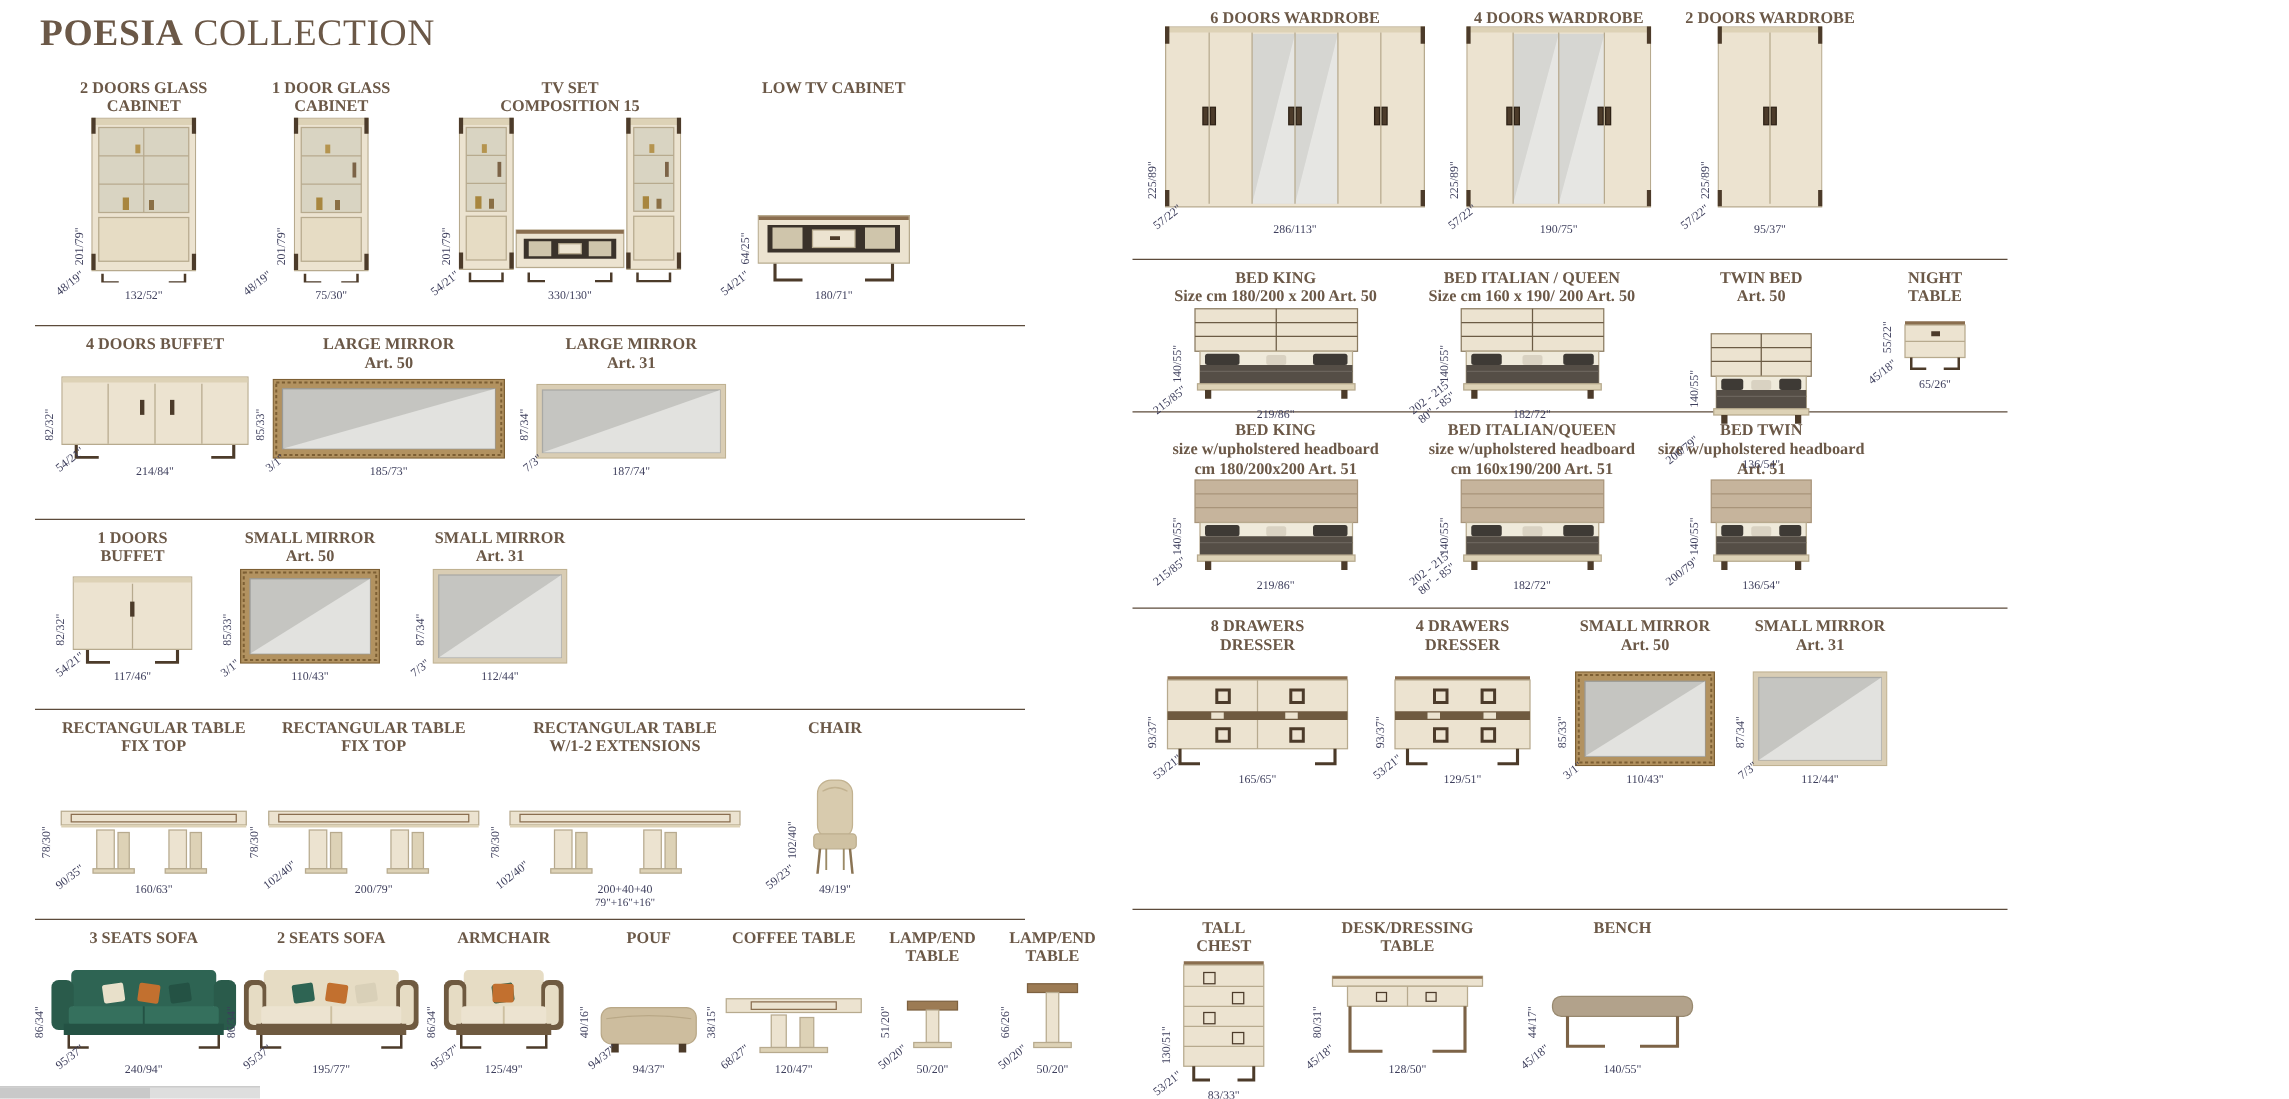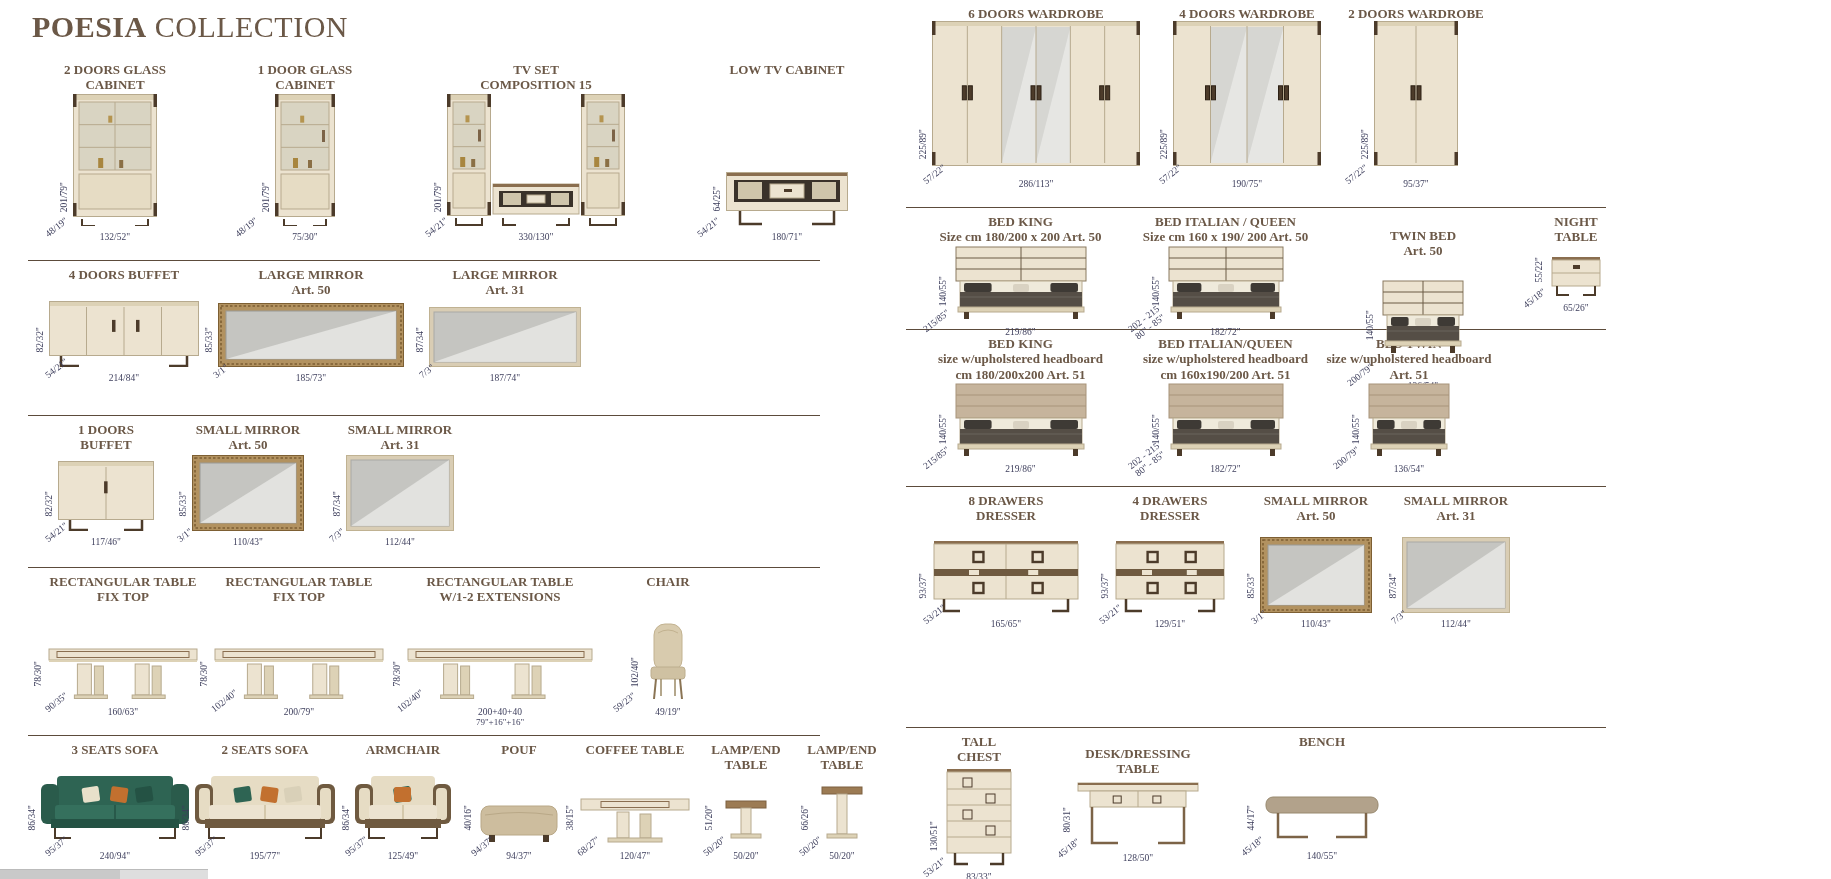--- a/index.html
+++ b/index.html
@@ -36,21 +36,21 @@
        border-top:1px solid #bbb;}
 </style>
 </head>
 <body>
 
 <div class="sheet">
   <main class="spread">
     <section class="page page-left">
       <h1 class="page-title"><span class="brand">POESIA</span> <span class="rest">COLLECTION</span></h1>
       <div class="rows">
-          <div class="row ruled" style="height: 205px; padding-bottom: 6px; gap: 40px;">
+          <div class="row ruled" style="height: 205px; padding-bottom: 6px;">
             <figure class="item" style="width: 150px; margin: 0px;">
               <div class="item-title">
                 <span class="line">2 DOORS GLASS</span>
                 <span class="line">CABINET</span>
               </div>
               <div class="fig-wrap">
                 <span class="dim dim-h">201/79"</span>
                 <div class="art"><svg width="84" height="132" viewBox="0 0 84 132">
                     <rect x="0.5" y="0.5" width="83" height="122" fill="#ece3d0" stroke="#b7aa8e"></rect>
                     <rect x="1" y="1" width="82" height="5" fill="#ddd2b6"></rect>
@@ -697,21 +697,21 @@
                     <rect x="6" y="62" width="110" height="5" fill="#ddd2b6" stroke="#b7aa8e"></rect>
                     <rect x="12" y="67" width="5" height="7" fill="#4c3b2a"></rect>
                     <rect x="105" y="67" width="5" height="7" fill="#4c3b2a"></rect>
                   </svg></div>
               </div>
               <div class="dims">
                 <span class="dim dim-d"><span class="l1">202 - 215</span><span class="l2">80" - 85"</span></span>
                 <span class="dim dim-w"><span class="l1">182/72"</span></span>
               </div>
             </figure>
-            <figure class="item" style="width: 162px; margin: 14px; gap: 20px;">
+            <figure class="item" style="width: 162px; margin: 0px; gap: 20px;">
               <div class="item-title">
                 <span class="line">TWIN BED</span>
                 <span class="line">Art. 50</span>
               </div>
               <div class="fig-wrap">
                 <span class="dim dim-h">140/55"</span>
                 <div class="art"><svg width="88" height="76" viewBox="0 0 88 76">
                     <rect x="4" y="2" width="80" height="34" fill="#ece3d0" stroke="#8a7a60"></rect>
                     <line x1="44" y1="2" x2="44" y2="36" stroke="#6b5b44" stroke-width="1"></line>
                     <line x1="4" y1="13" x2="84" y2="13" stroke="#6b5b44" stroke-width="1"></line>
@@ -949,21 +949,21 @@
                     <rect x="20" y="45" width="9" height="9" fill="none" stroke="#4c3b2a"></rect>
                     <rect x="43" y="61" width="9" height="9" fill="none" stroke="#4c3b2a"></rect>
                     <path d="M12 88 v11 h13 M60 88 v11 h-13" stroke="#4c3b2a" stroke-width="2.4" fill="none"></path>
                   </svg></div>
               </div>
               <div class="dims">
                 <span class="dim dim-d"><span class="l1">53/21"</span></span>
                 <span class="dim dim-w"><span class="l1">83/33"</span></span>
               </div>
             </figure>
-            <figure class="item" style="width: 172px; margin: 12px;">
+            <figure class="item" style="width: 172px; margin: 0px;">
               <div class="item-title">
                 <span class="line">DESK/DRESSING</span>
                 <span class="line">TABLE</span>
               </div>
               <div class="fig-wrap">
                 <span class="dim dim-h">80/31"</span>
                 <div class="art"><svg width="124" height="70" viewBox="0 0 124 70">
                     <rect x="2" y="6" width="120" height="8" fill="#ece3d0" stroke="#b7aa8e"></rect>
                     <rect x="2" y="6" width="120" height="2" fill="#8a6e4f"></rect>
                     <rect x="14" y="14" width="96" height="16" fill="#ece3d0" stroke="#b7aa8e"></rect>

